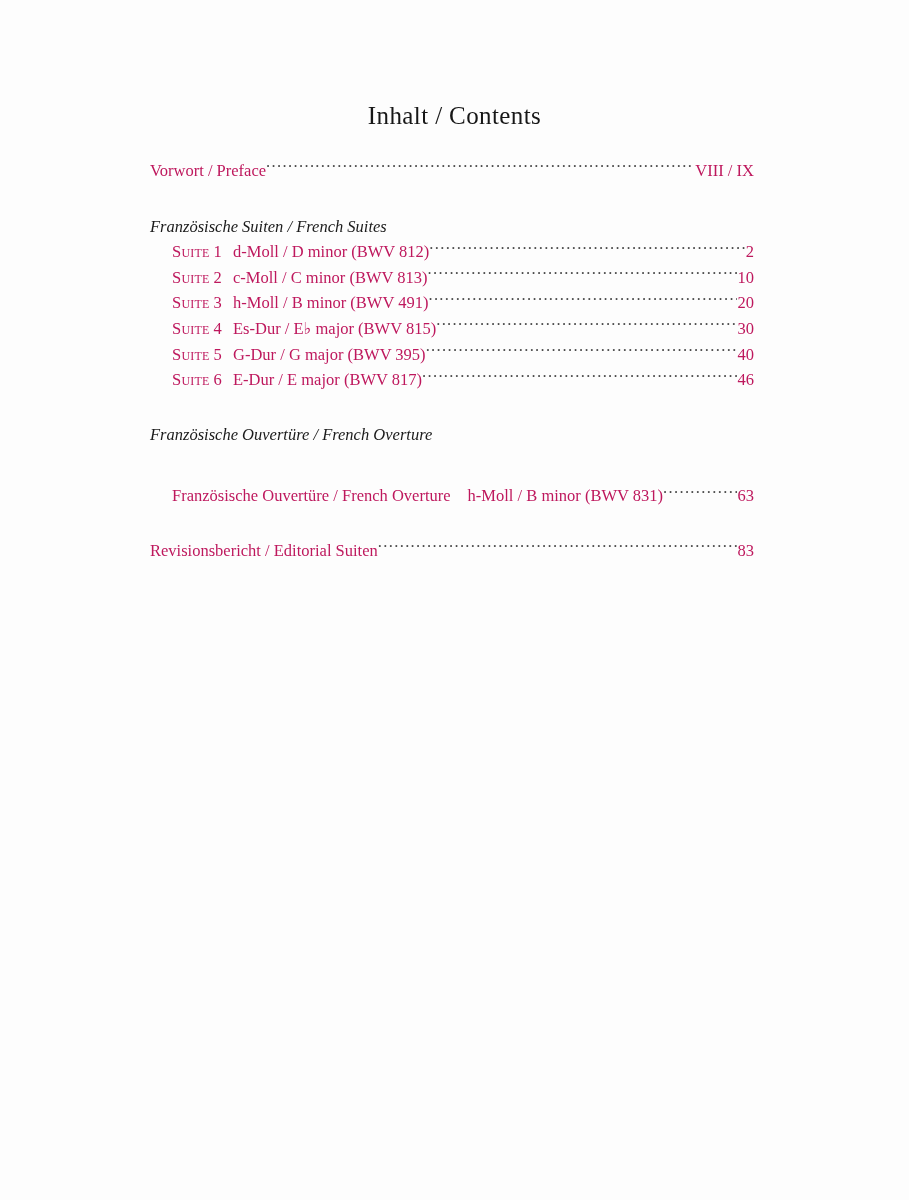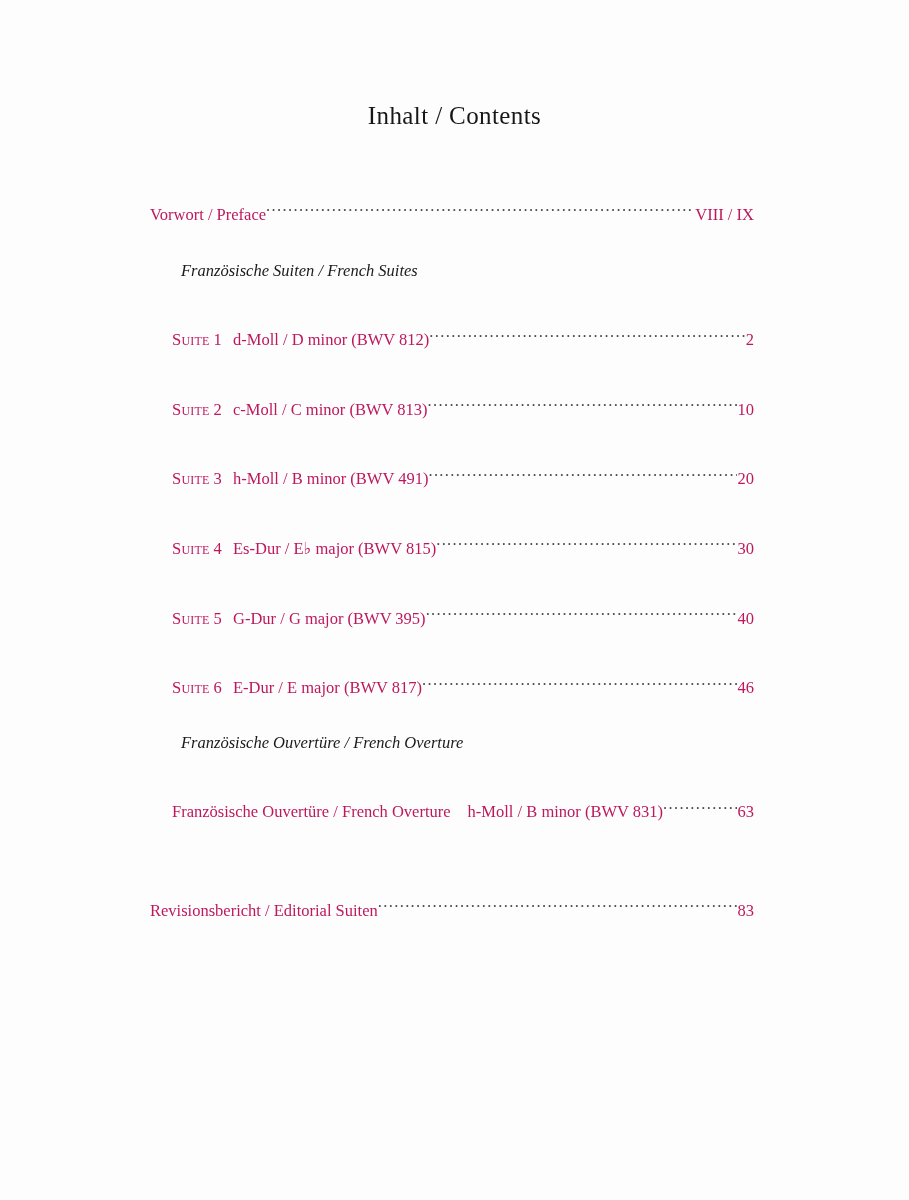--- a/index.html
+++ b/index.html
@@ -71,36 +71,34 @@
     color: #4a4a4a;
     white-space: nowrap;
     position: absolute;
     left: 0;
     bottom: 0.06em;
   }
   .entry .pageno {
     flex: 0 0 auto;
     text-align: right;
     padding-left: 1px;
-    margin-top: 44px;
   }
 
   
   .gap-0 .leader { padding-left: 0px; }
   .gap-1 .leader { padding-left: 2px; }
   .gap-2 .leader { padding-left: 7px; }
 
   
   .section-heading {
     font-style: italic;
     font-size: 16.5px;
     line-height: 25.6px;
     color: #1b1b1b;
     white-space: nowrap;
-    margin-left: 31px;
   }
 
   
   .indent {
     padding-left: 22px;
     box-sizing: border-box;
     width: 100%;
   }
 
   .suite-tag {

